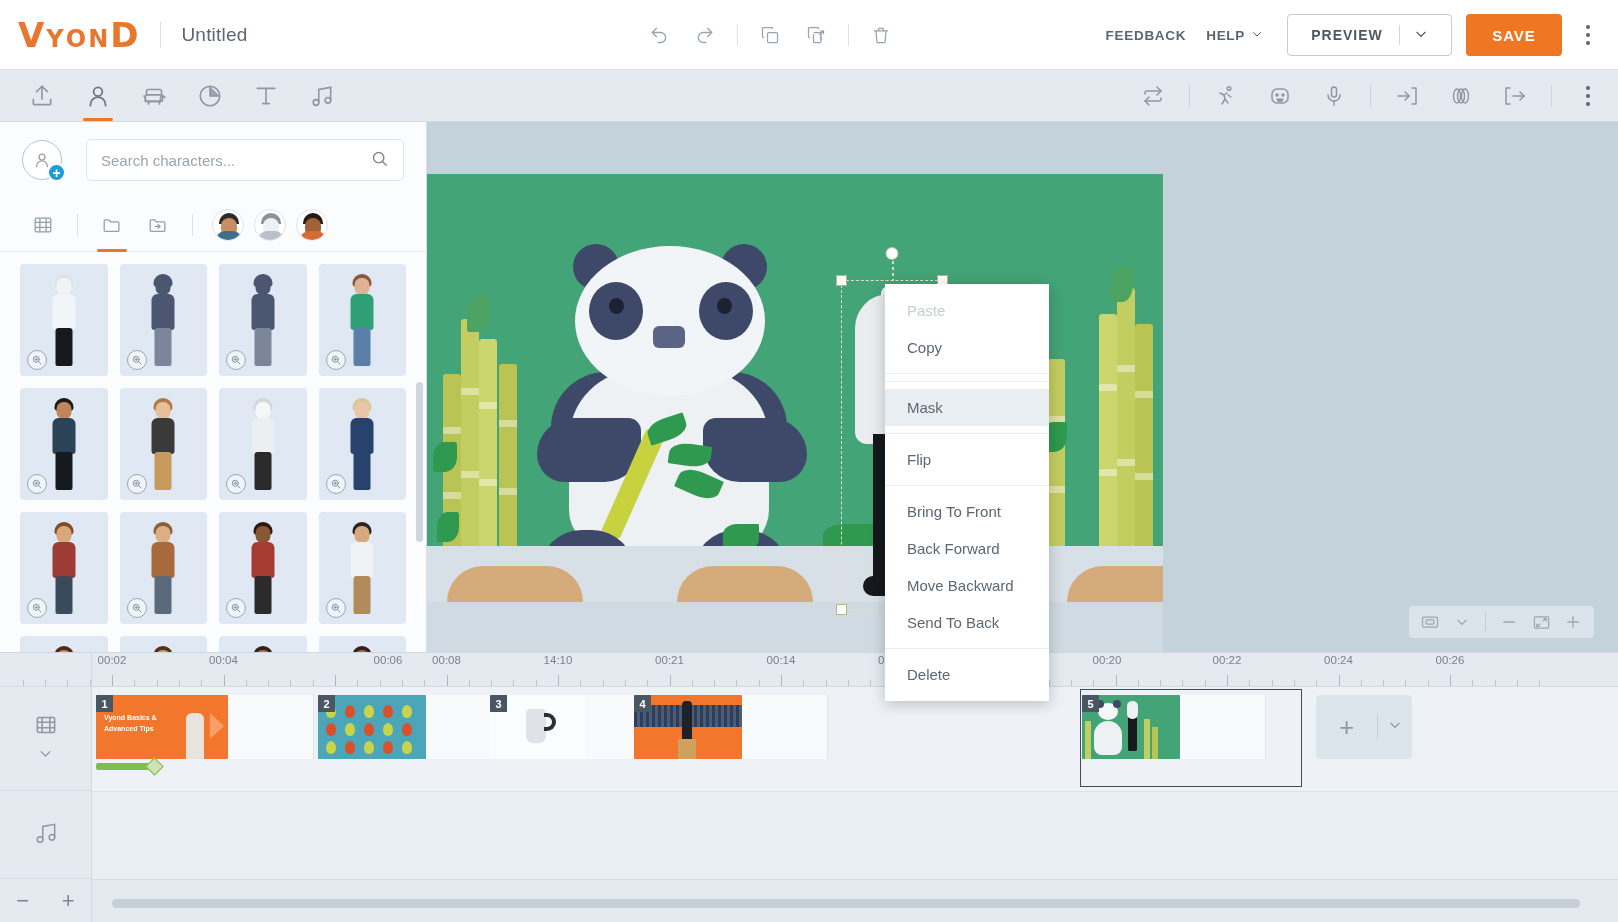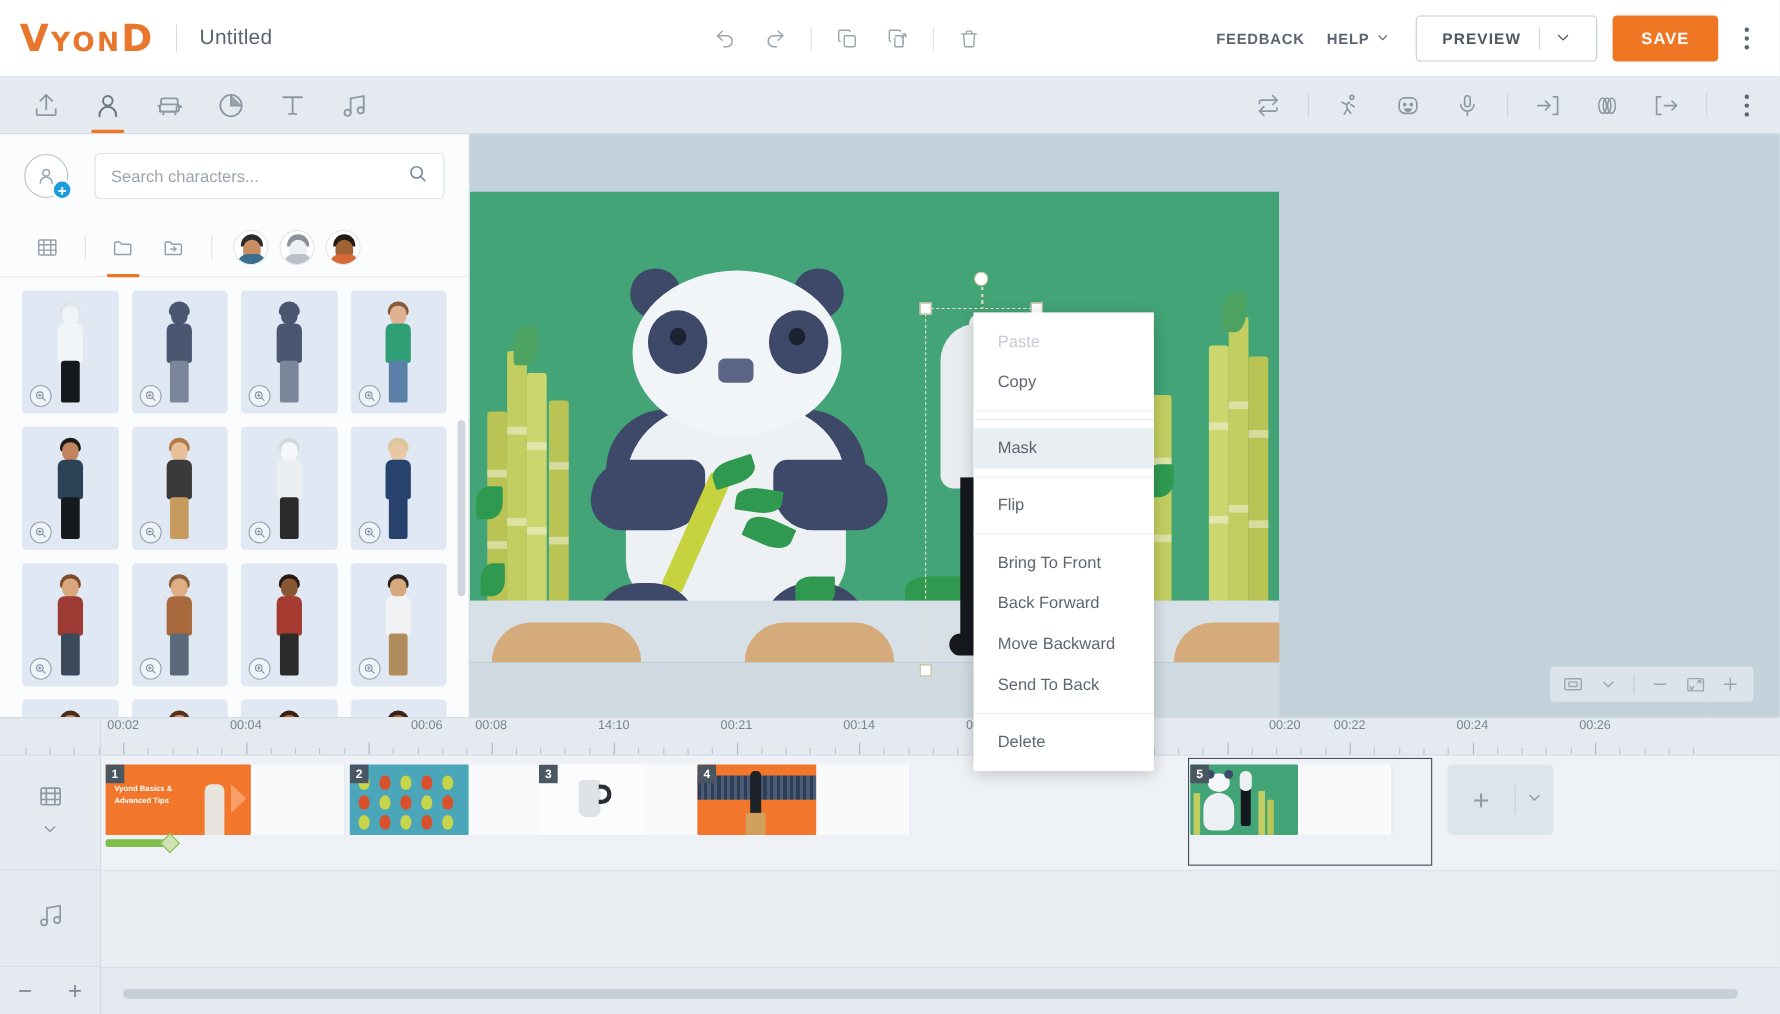--- a/index.html
+++ b/index.html
@@ -934,21 +934,21 @@
         <div class="tick minor" style="left: 822.8px;"></div>
         <div class="tick minor" style="left: 845.1px;"></div>
         <div class="tick minor" style="left: 867.4px;"></div>
         <div class="tick minor" style="left: 889.7px;"></div>
         <div class="ruler-lbl" style="left: 912px;">00:18</div>
         <div class="tick major" style="left: 912px;"></div>
         <div class="tick minor" style="left: 934.3px;"></div>
         <div class="tick minor" style="left: 956.6px;"></div>
         <div class="tick minor" style="left: 978.9px;"></div>
         <div class="tick minor" style="left: 1001.2px;"></div>
-        <div class="ruler-lbl" style="left: 1076px;">00:20</div>
+        <div class="ruler-lbl" style="left: 1015px;">00:20</div>
         <div class="tick major" style="left: 1023.5px;"></div>
         <div class="tick minor" style="left: 1045.8px;"></div>
         <div class="tick minor" style="left: 1068.1px;"></div>
         <div class="tick minor" style="left: 1090.4px;"></div>
         <div class="tick minor" style="left: 1112.7px;"></div>
         <div class="ruler-lbl" style="left: 1135px;">00:22</div>
         <div class="tick major" style="left: 1135px;"></div>
         <div class="tick minor" style="left: 1157.3px;"></div>
         <div class="tick minor" style="left: 1179.6px;"></div>
         <div class="tick minor" style="left: 1201.9px;"></div>

